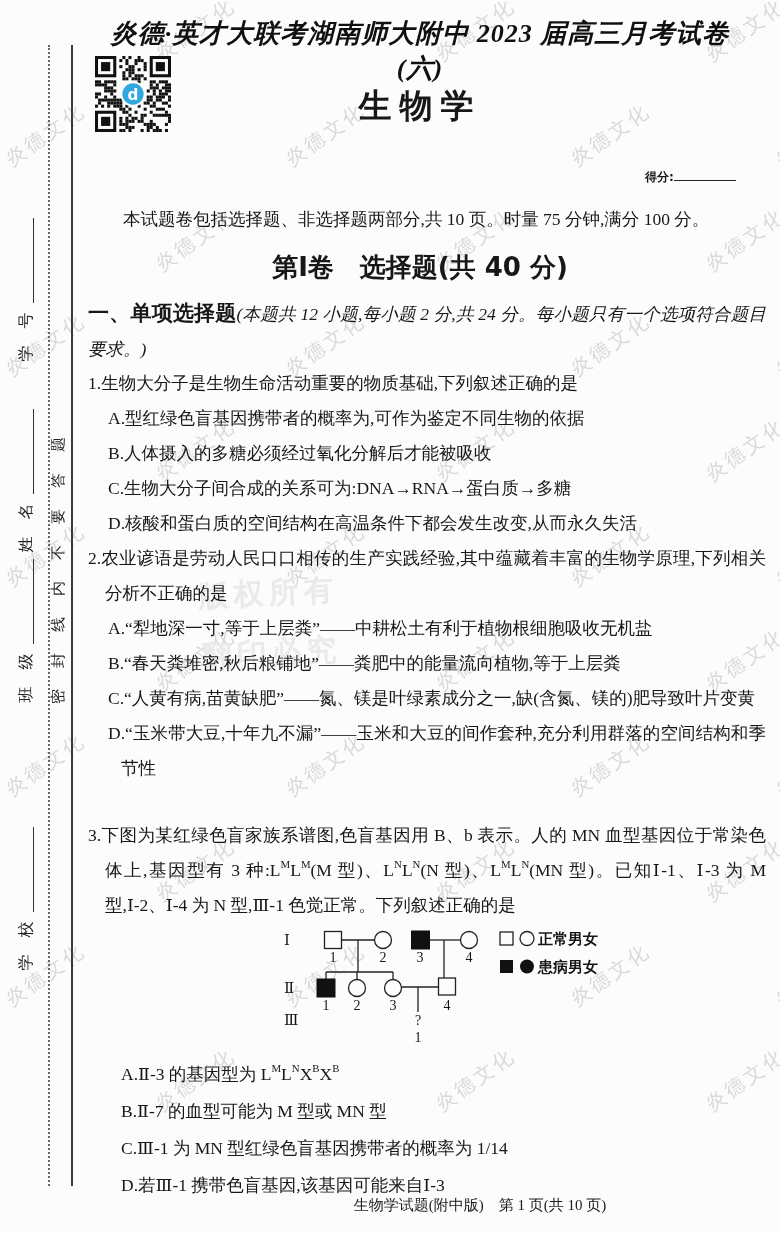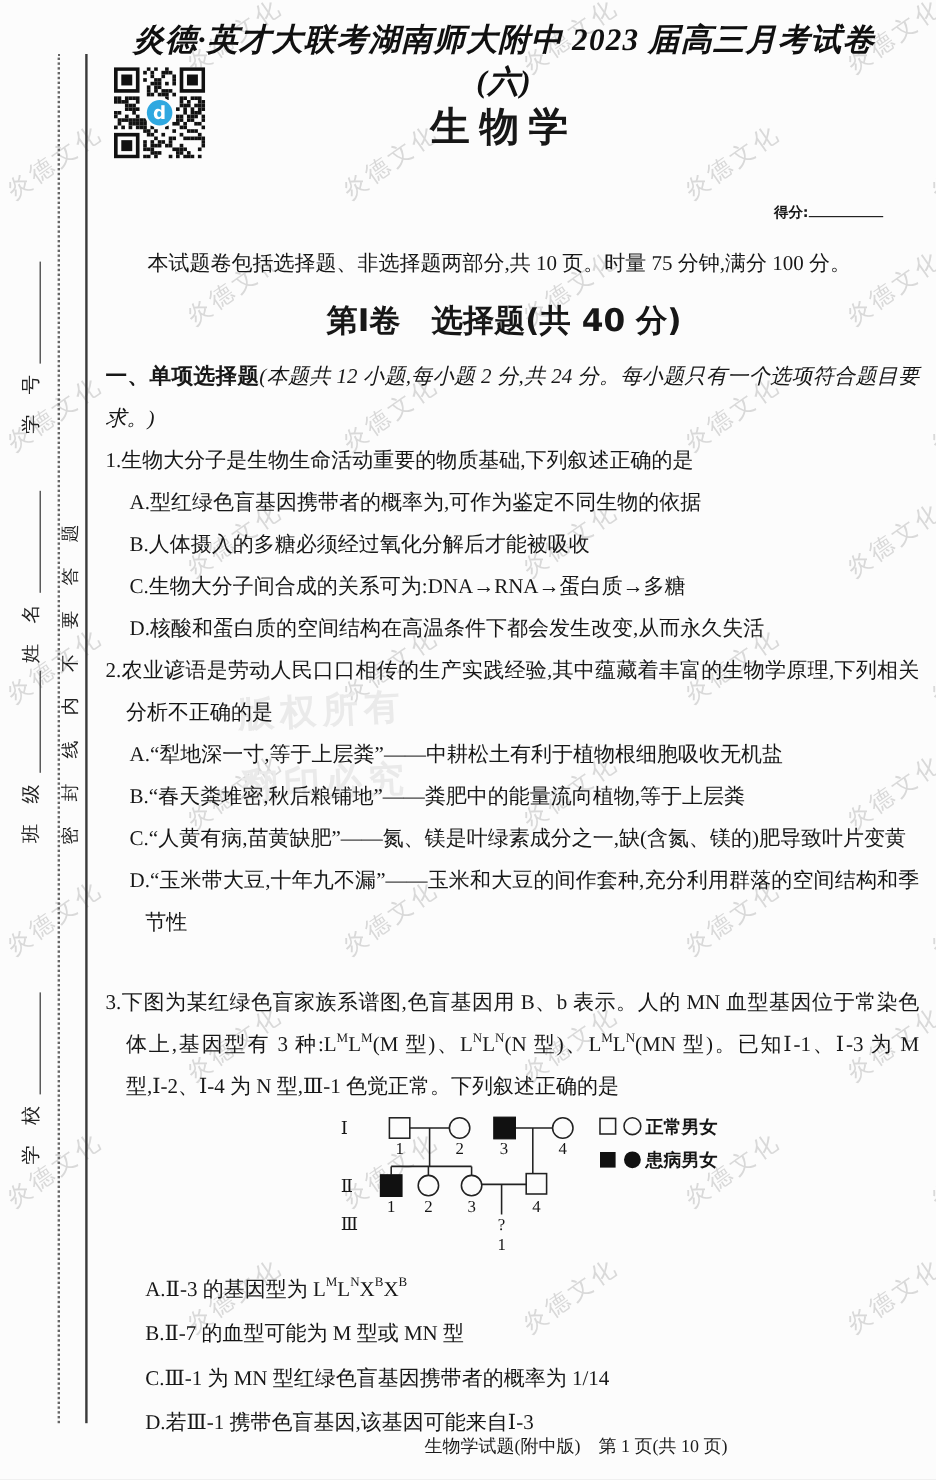--- a/index.html
+++ b/index.html
@@ -38,21 +38,21 @@
   .score{position:absolute;top:164px;left:645px;font-size:12px;font-weight:700;
       font-family:"DejaVu Sans","Liberation Sans",sans-serif;}
   .score-line{display:inline-block;width:62px;border-bottom:1.5px solid #222;height:16px;}
   
   .intro{position:absolute;top:207px;left:88px;width:685px;font-size:17.5px;
       text-indent:35px;white-space:nowrap;}
   .sec-title{position:absolute;top:250px;left:95px;width:650px;text-align:center;
       font-size:26px;font-weight:800;font-family:"DejaVu Sans","Liberation Sans",sans-serif;}
   .part-head{position:absolute;top:296px;left:88px;width:678px;font-size:17.5px;
       line-height:35px;text-align:justify;}
-  .part-name{font-weight:800;font-size:18px;
+  .part-name{font-weight:800;font-size:21px;
       font-family:"DejaVu Sans","Liberation Sans",sans-serif;}
   .part-note{font-style:italic;}
   .q{position:absolute;left:88px;width:678px;font-size:17.5px;line-height:35px;
       text-align:justify;}
   .stem{padding-left:17px;text-indent:-17px;}
   .opt{margin-left:20px;padding-left:13px;text-indent:-13px;}
   .opt3{margin-left:20px;}
   #q1{top:366px;} #q2{top:541px;} #q3{top:818px;}
   .q3opts{position:absolute;left:101px;top:1056px;width:678px;font-size:17.5px;
       line-height:37px;}

